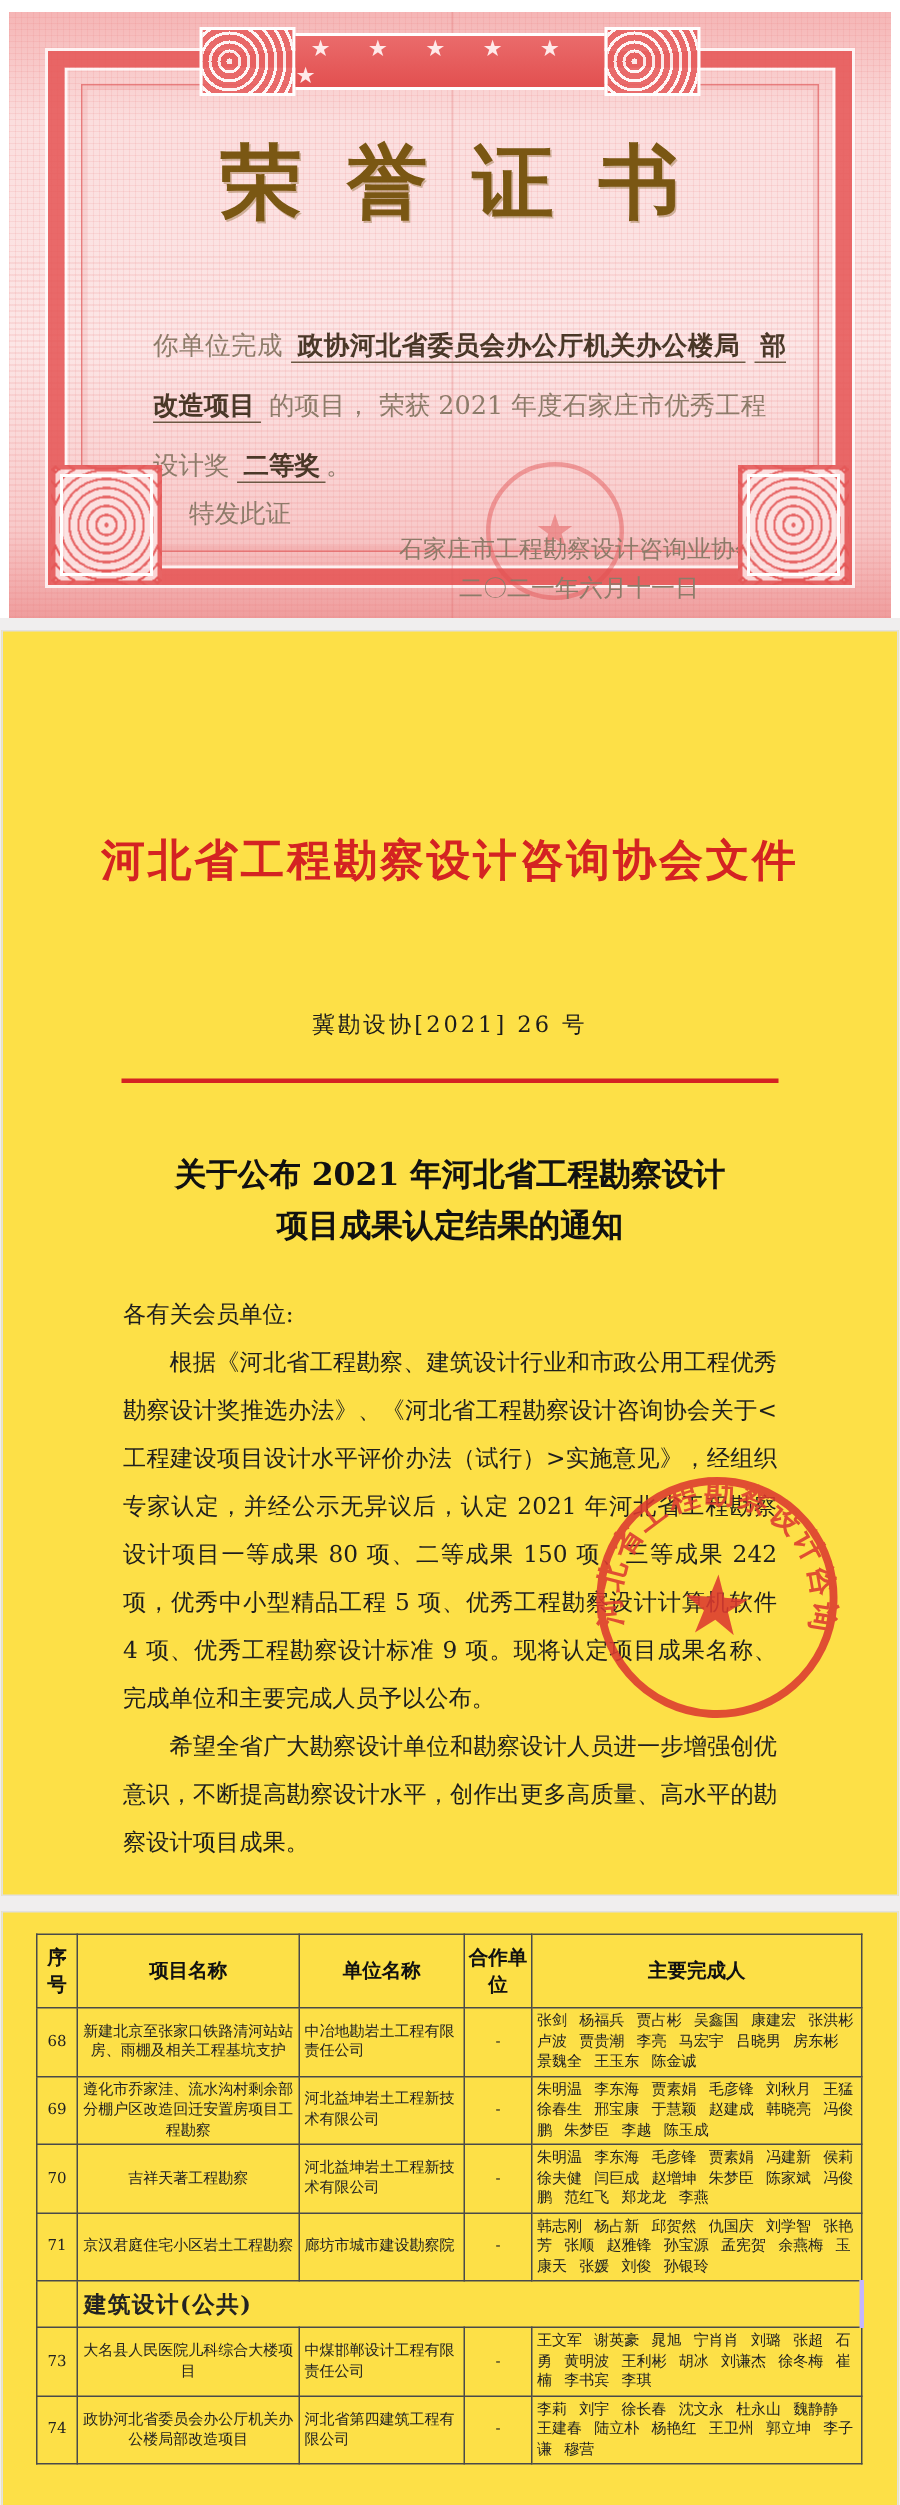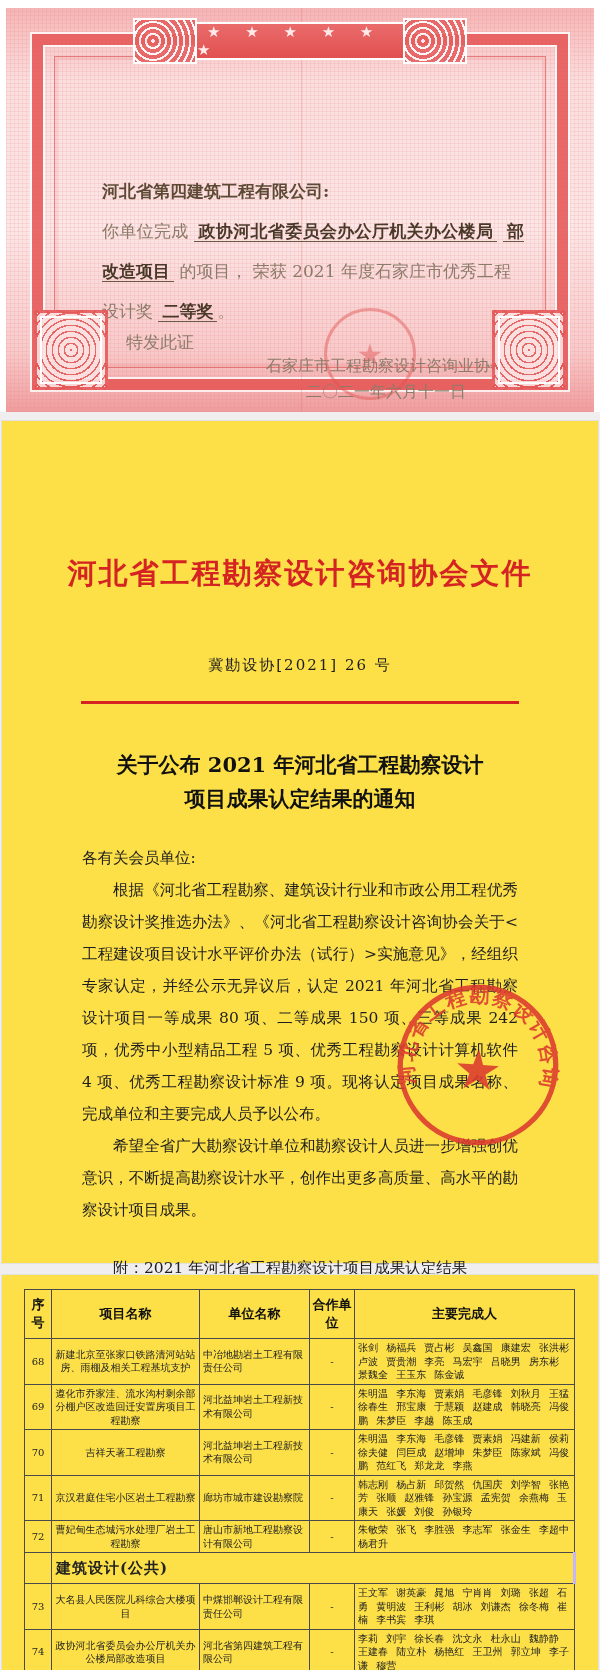--- a/index.html
+++ b/index.html
@@ -66,21 +66,21 @@
     display:flex; align-items:center; justify-content:center;
     color:rgba(223,80,80,0.45); font-size:30px;
   }
   
   .page {
     position:relative; background:#fde047; margin:8px 1px 0 1px;
     border:1px solid #e2e0e0;
   }
   .doc-page { height:844px; }
   .doc-org-title { padding-top:133px; text-align:center; font-size:29px; font-weight:bold; color:#d42322; letter-spacing:2px; }
-  .doc-number { margin-top:62px; text-align:center; font-size:15px; color:#1c1c1c; letter-spacing:2px; }
+  .doc-number { margin-top:80px; text-align:center; font-size:15px; color:#1c1c1c; letter-spacing:2px; }
   .doc-redline { margin:26px auto 0 auto; width:438px; height:3px; background:#d42322; }
   .doc-notice-title { margin-top:44px; text-align:center; font-size:21px; font-weight:bold; color:#111; line-height:34px; }
   .doc-body { margin:26px 80px 0 80px; font-size:15.5px; line-height:32px; color:#1e1e1e; text-align:justify; }
   .doc-body p.indent { text-indent:2em; }
   .doc-attachment { margin:32px 80px 0 80px; font-size:15.5px; color:#1e1e1e; text-indent:2em; }
   .doc-date { margin:44px 94px 0 0; text-align:right; font-size:15.5px; color:#1e1e1e; letter-spacing:2px; }
   .doc-seal { position:absolute; right:36px; top:560px; width:168px; height:168px; opacity:0.88; transform:rotate(4deg); }
   
   .table-page { height:400px; margin-top:10px; padding:14px 22px 0 22px; }
   table.results { width:100%; border-collapse:collapse; table-layout:fixed; }
@@ -103,21 +103,21 @@
     <div class="cert-frame-outer"></div>
     <div class="cert-frame-inner"></div>
     <div class="cert-fold"></div>
     <div class="cert-topband">
       <div class="cert-ornament"></div>
       <div class="cert-starstrip">★ ★ ★ ★ ★ ★</div>
       <div class="cert-ornament"></div>
     </div>
     <div class="cert-corner bl"></div>
     <div class="cert-corner br"></div>
-    <div class="cert-addressee">河北省第四建筑工程有限公司:</div>
+    <div class="cert-title">荣誉证书</div>
     <div class="cert-body">
       <span>你单位完成</span>
       <span class="blank">政协河北省委员会办公厅机关办公楼局</span>
       <span class="blank">部改造项目</span>
       <span>的项目， 荣获 2021 年度石家庄市优秀工程</span><br>
       <span>设计奖</span>
       <span class="blank">二等奖</span><span>。</span>
     </div>
     <div class="cert-issue">特发此证</div>
     <div class="cert-seal">★</div>
@@ -186,27 +186,20 @@
           <td class="col-partner">-</td>
           <td class="col-people">朱明温 李东海 毛彦锋 贾素娟 冯建新 侯莉 徐夫健 闫巨成 赵增坤 朱梦臣 陈家斌 冯俊鹏 范红飞 郑龙龙 李燕</td>
         </tr>
         <tr>
           <td class="col-no">71</td>
           <td class="col-project">京汉君庭住宅小区岩土工程勘察</td>
           <td class="col-unit">廊坊市城市建设勘察院</td>
           <td class="col-partner">-</td>
           <td class="col-people">韩志刚 杨占新 邱贺然 仇国庆 刘学智 张艳芳 张顺 赵雅锋 孙宝源 孟宪贺 余燕梅 玉康天 张媛 刘俊 孙银玲</td>
         </tr>
-        <tr>
-          <td class="col-no">72</td>
-          <td class="col-project">曹妃甸生态城污水处理厂岩土工程勘察</td>
-          <td class="col-unit">唐山市新地工程勘察设计有限公司</td>
-          <td class="col-partner">-</td>
-          <td class="col-people">朱敏荣 张飞 李胜强 李志军 张金生 李超中 杨君升</td>
-        </tr>
         <tr class="section-row">
           <td class="col-no"></td>
           <td class="section-cell" colspan="4">建筑设计(公共)</td>
         </tr>
         <tr>
           <td class="col-no">73</td>
           <td class="col-project">大名县人民医院儿科综合大楼项目</td>
           <td class="col-unit">中煤邯郸设计工程有限责任公司</td>
           <td class="col-partner">-</td>
           <td class="col-people">王文军 谢英豪 晁旭 宁肖肖 刘璐 张超 石勇 黄明波 王利彬 胡冰 刘谦杰 徐冬梅 崔楠 李书宾 李琪</td>

